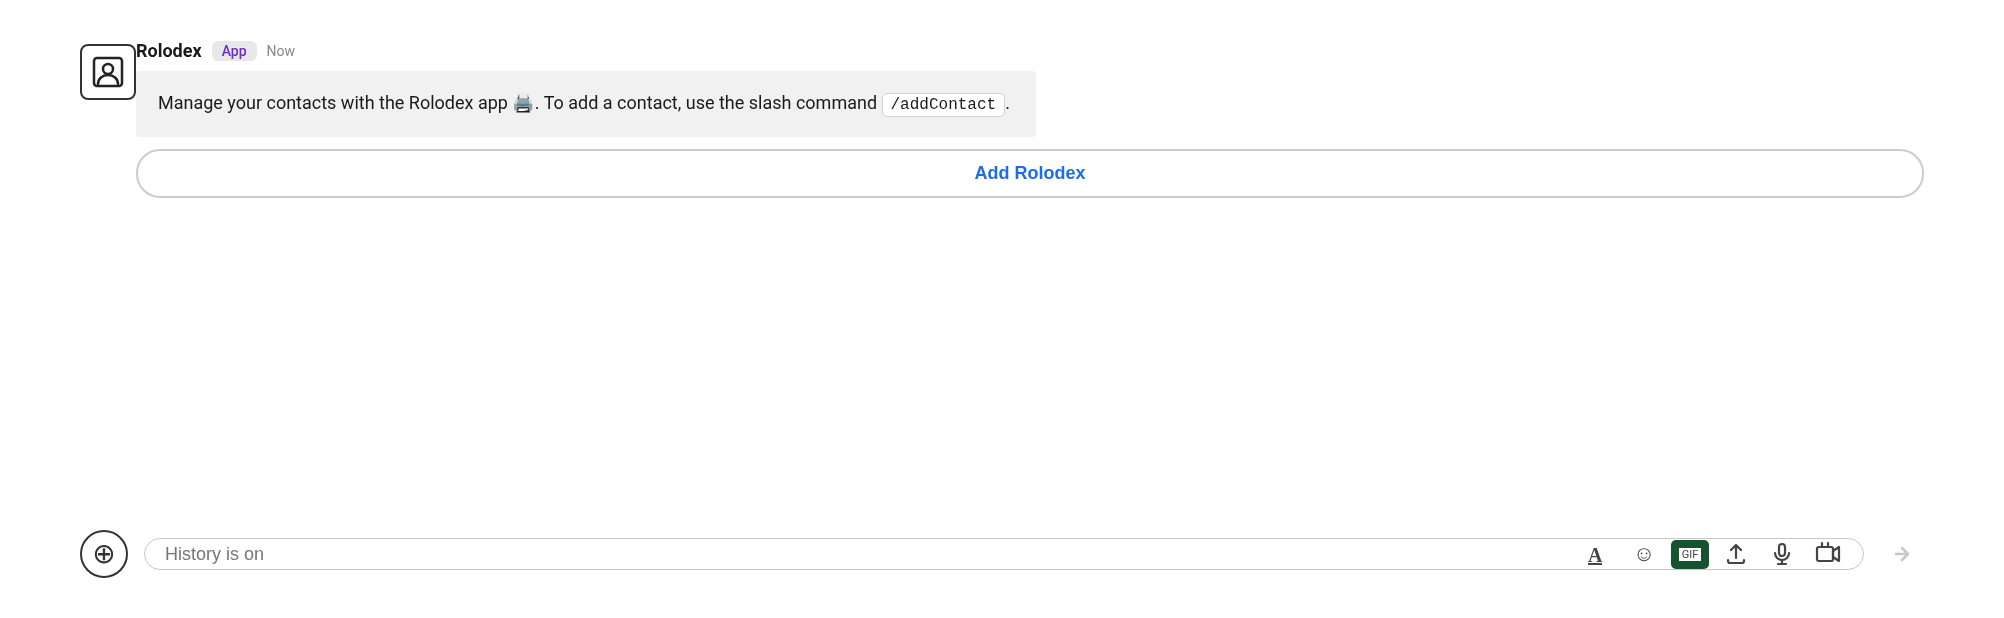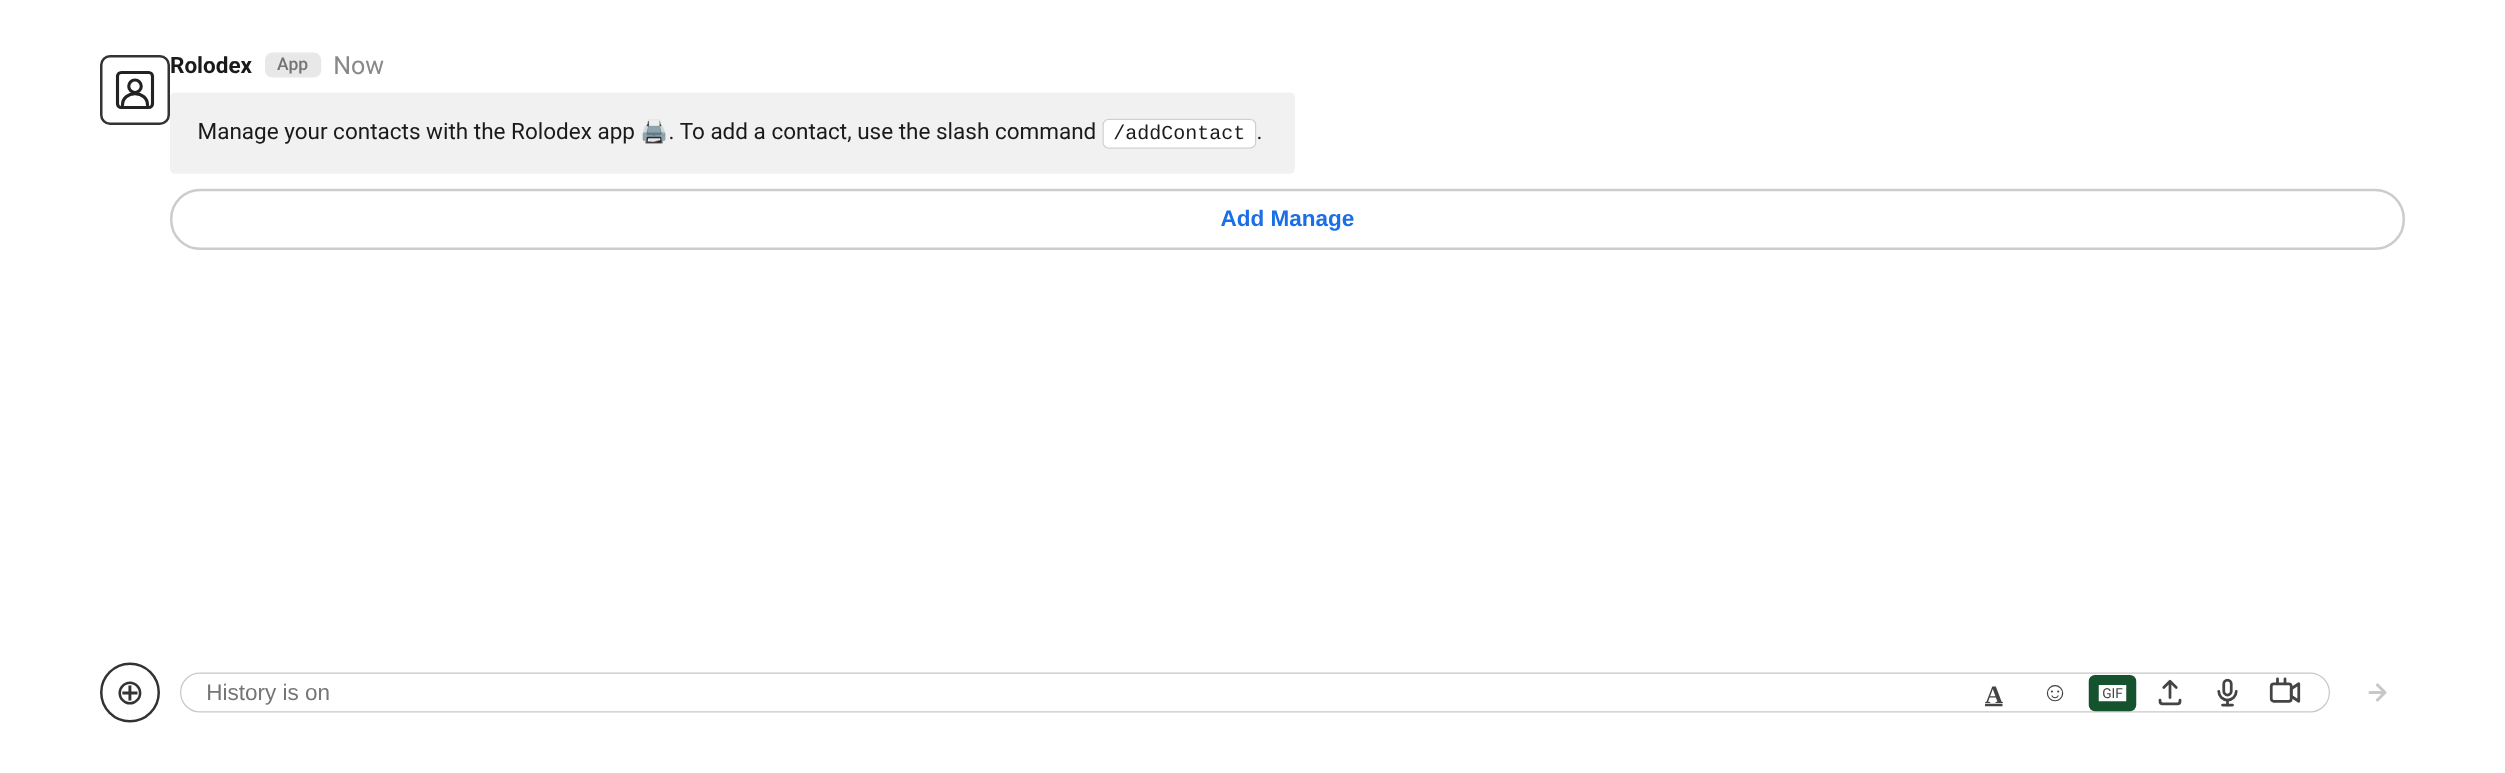--- a/index.html
+++ b/index.html
@@ -64,26 +64,26 @@
       font-weight: 700;
       font-size: 18px;
       color: #1a1a1a;
     }
 
     .app-badge {
       background: #e8e8e8;
       border-radius: 6px;
       padding: 2px 10px;
       font-size: 14px;
-      color: #737373;
+      color: #6d28d9;
       font-weight: 500;
     }
 
     .timestamp {
-      font-size: 20px;
+      font-size: 14px;
       color: #888;
     }
 
     .message-bubble {
       background: #f1f1f1;
       border-radius: 4px;
       padding: 18px 22px;
       font-size: 18px;
       color: #1a1a1a;
       line-height: 1.6;
@@ -220,21 +220,21 @@
       <div class="message-header">
         <span class="sender-name">Rolodex</span>
         <span class="app-badge">App</span>
         <span class="timestamp">Now</span>
       </div>
 
       <div class="message-bubble">
         <span>Manage your contacts with the Rolodex app </span><span>🖨️</span><span>. To add a contact, use the slash command </span><code class="inline-code">/addContact</code><span>.</span>
       </div>
 
-      <button class="add-contact-btn">Add Manage</button>
+      <button class="add-contact-btn">Add Rolodex</button>
     </div>
   </div>
 </div>
 
 <div class="input-area">
   <div class="add-btn">
     <span>⊕</span>
   </div>
 
   <div class="input-wrapper">

